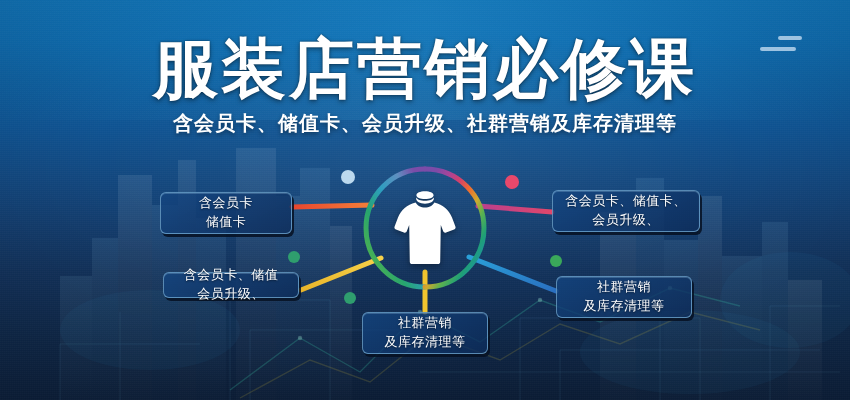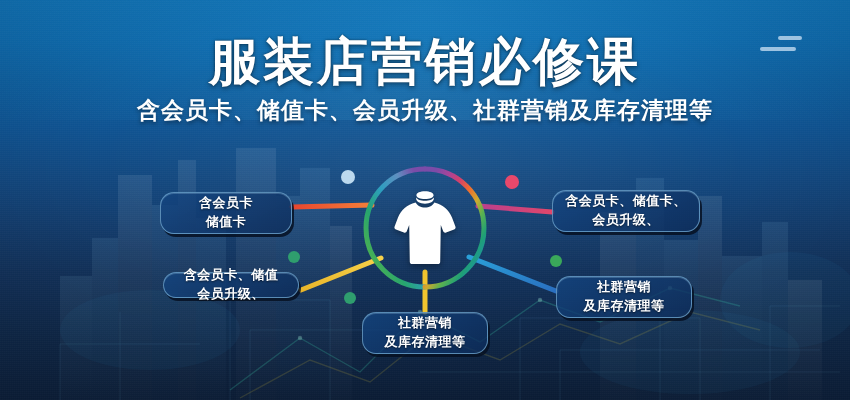--- a/index.html
+++ b/index.html
@@ -53,30 +53,30 @@
   .headline {
     position: absolute;
     top: 36px;
     left: 0;
     width: 850px;
     text-align: center;
     z-index: 6;
   }
   .title {
     margin: 0;
-    font-size: 51px;
+    font-size: 65px;
     line-height: 1.0;
     font-weight: 700;
     color: #ffffff;
     letter-spacing: 3px;
     text-shadow: 0 2px 5px rgba(0,0,0,0.38), 0 0 2px rgba(0,0,0,0.5);
   }
   .subtitle {
     margin: 12px 0 0 0;
-    font-size: 23px;
+    font-size: 20px;
     line-height: 1.0;
     font-weight: 700;
     color: #ffffff;
     letter-spacing: 1px;
     text-shadow: 0 2px 4px rgba(0,0,0,0.40);
   }
 
   
   .corner-dashes {
     position: absolute;
@@ -97,29 +97,29 @@
   .diagram {
     position: absolute;
     inset: 0;
     z-index: 5;
   }
 
   
   .callout {
     position: absolute;
     box-sizing: border-box;
-    border-radius: 14px;
+    border-radius: 6px;
     background: linear-gradient(150deg, rgba(20,70,130,0.78) 0%, rgba(13,44,90,0.80) 100%);
     border: 1px solid rgba(150,210,245,0.55);
     box-shadow:
       2px 3px 0 rgba(6,16,34,0.85),
       inset 0 1px 0 rgba(190,230,255,0.22);
     color: #ffffff;
     font-size: 13px;
-    font-weight: 700;
+    font-weight: 400;
     line-height: 1.45;
     text-align: center;
     display: flex;
     flex-direction: column;
     align-items: center;
     justify-content: center;
     letter-spacing: 0.5px;
     text-shadow: 0 1px 2px rgba(0,0,0,0.55);
   }
   .callout span { display: block; white-space: nowrap; }

